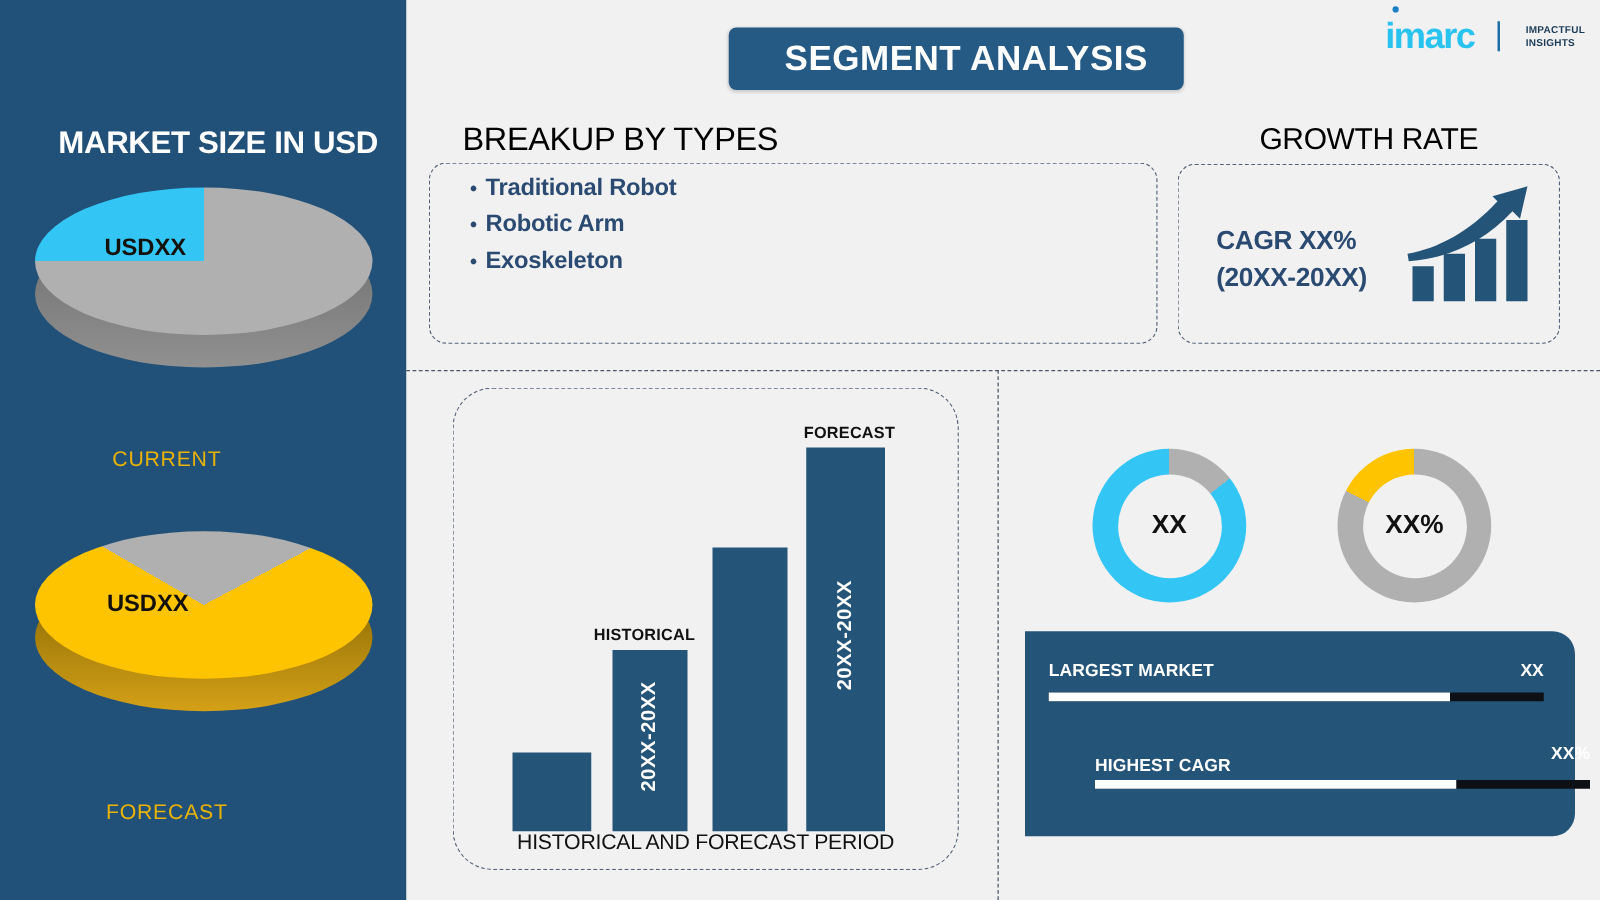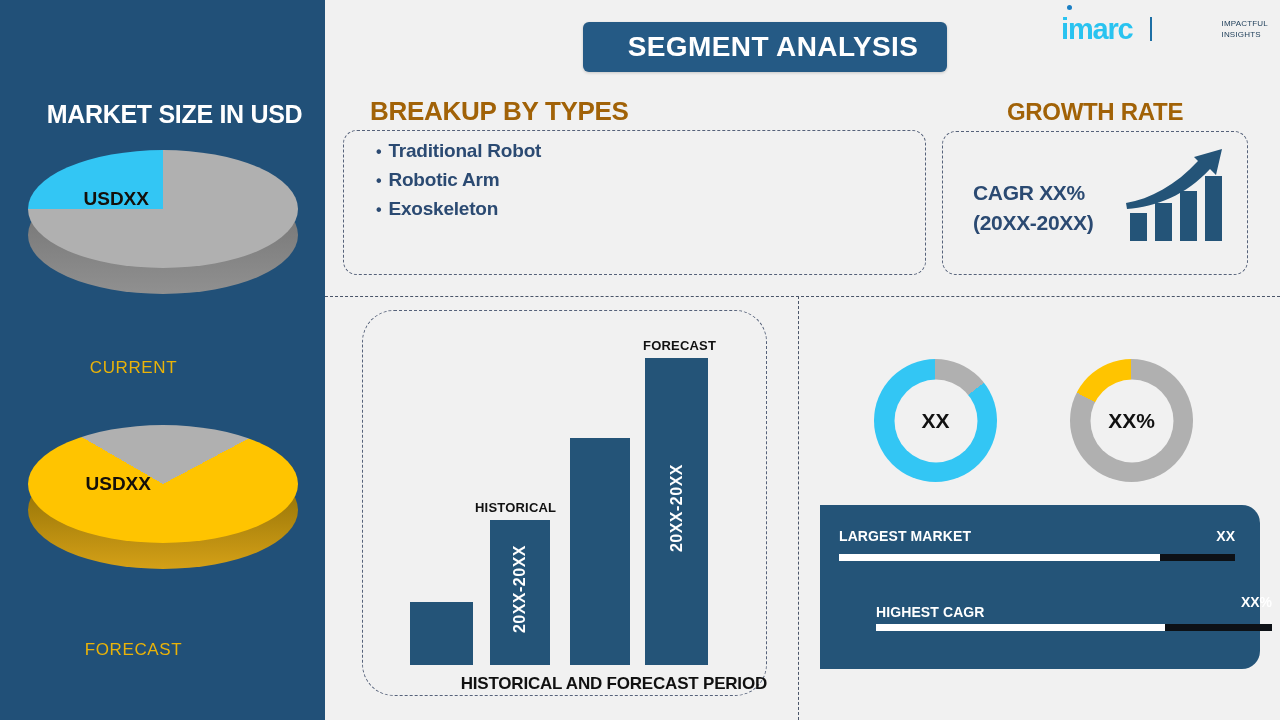--- a/index.html
+++ b/index.html
@@ -85,25 +85,25 @@
   #logo-word {
     font-size: 29px; font-weight: bold; letter-spacing: -1.2px;
     color: #29c3f0; line-height: 1;
     position: relative;
   }
   #logo-dot {
     position: absolute; left: 6px; top: -7px;
     width: 5px; height: 5px; border-radius: 50%; background: #1b7fc4;
   }
   #logo-bar { width: 2px; height: 24px; background: #1d6fa5; margin: 0 5px 0 2px; }
-  #logo-tag { color: #1b3b57; font-size: 8px; font-weight: normal; line-height: 11px; letter-spacing: 0.2px; margin-left: 48px; }
+  #logo-tag { color: #1b3b57; font-size: 8px; font-weight: bold; line-height: 11px; letter-spacing: 0.2px; }
 
   
   .sec-heading {
-    position: absolute; color: #a16207; font-weight: bold; letter-spacing: -0.3px;
+    position: absolute; color: #000000; font-weight: normal; letter-spacing: -0.3px;
   }
   #heading-types { left: 370px; top: 96px; font-size: 26px; }
   #heading-growth { left: 942px; top: 98px; width: 306px; text-align: center; font-size: 24px; }
 
   
   .dash-box {
     position: absolute;
     border: 1.6px dashed #56627a;
     border-radius: 14px;
     background: #f1f1f1;
@@ -149,22 +149,22 @@
   .bar-vlabel {
     color: #ffffff; font-size: 16px; font-weight: bold; letter-spacing: 0.5px;
     writing-mode: vertical-rl; transform: rotate(180deg);
     margin-bottom: 6px;
   }
   .bar-toplabel {
     position: absolute; color: #111111; font-size: 13px; font-weight: bold;
     letter-spacing: 0.2px; white-space: nowrap;
   }
   #bar-caption {
-    position: absolute; left: 0; bottom: 2px; width: 405px; text-align: right;
-    color: #111111; font-size: 17px; font-weight: bold; letter-spacing: -0.2px;
+    position: absolute; left: 0; bottom: 12px; width: 405px; text-align: center;
+    color: #111111; font-size: 17px; font-weight: normal; letter-spacing: -0.2px;
   }
 
   
   .donut { position: absolute; width: 123px; height: 123px; border-radius: 50%; }
   #donut-left  { left: 874px; top: 359px; background: conic-gradient(#b0b0b0 0deg 52deg, #33c6f4 52deg 360deg); }
   #donut-right { left: 1070px; top: 359px; background: conic-gradient(#ffc400 0deg 0deg, #b0b0b0 0deg 297deg, #ffc400 297deg 360deg); }
   .donut-hole {
     position: absolute; left: 50%; top: 50%; transform: translate(-50%, -50%);
     width: 83px; height: 83px; border-radius: 50%; background: #f1f1f1;
     display: flex; align-items: center; justify-content: center;

